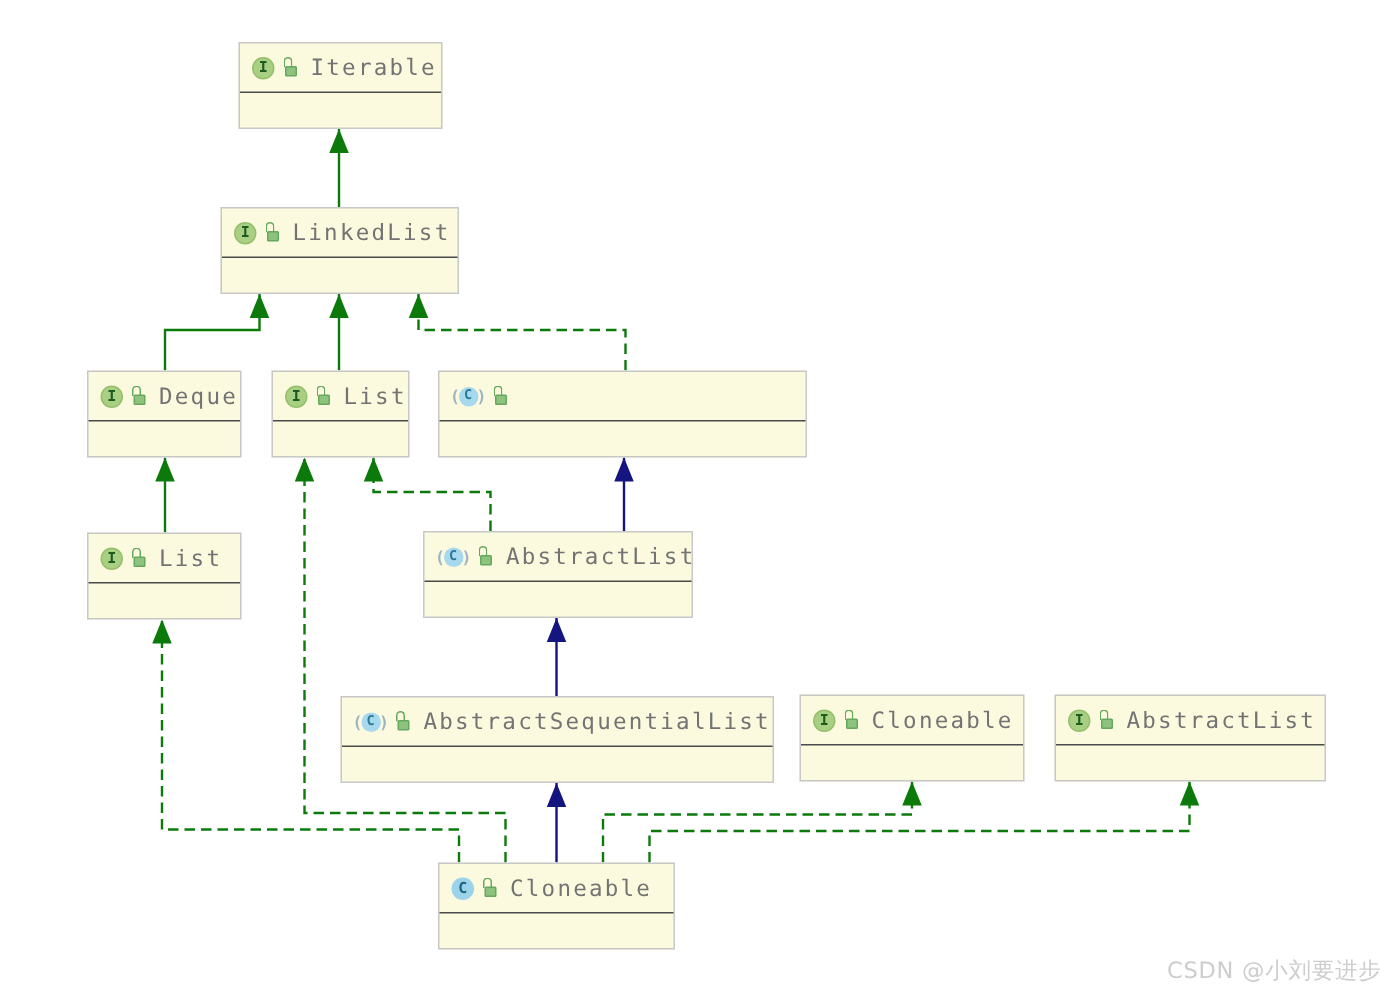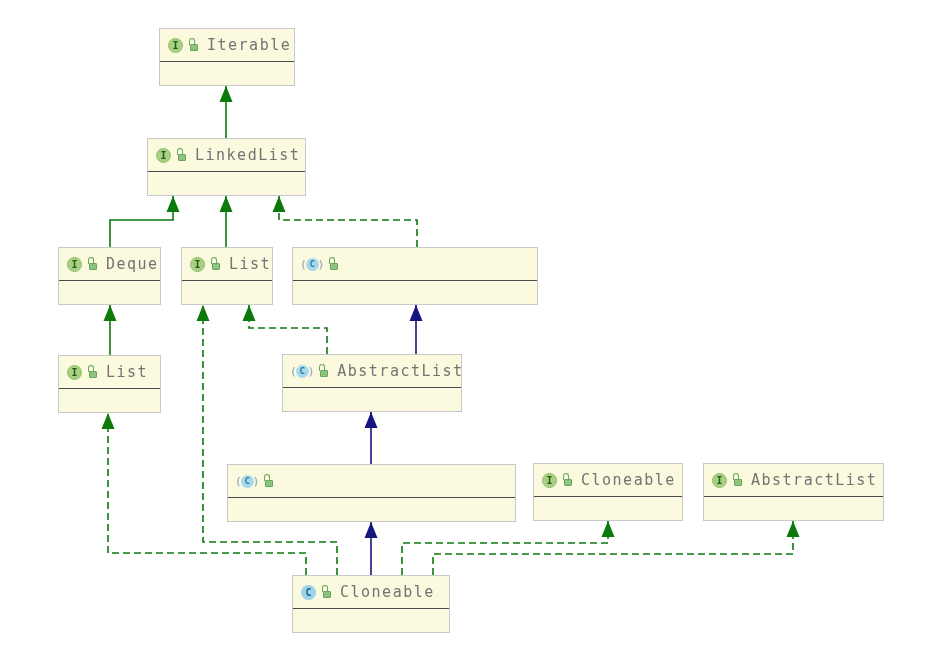--- a/index.html
+++ b/index.html
@@ -192,20 +192,21 @@
         <div class="node-body"></div>
       </div>
       <div class="node" style="left: 227px; top: 464px; width: 289px; height: 58px;">
         <div class="node-header">
           <span class="abstract-wrap">
             <span class="paren">(</span>
             <span class="circle-icon class-circle abstract-circle">C</span>
             <span class="paren">)</span>
           </span>
           <span class="lock-icon"></span>
+          <span class="node-title">AbstractSequentialList</span>
         </div>
         <div class="node-body"></div>
       </div>
       <div class="node" style="left: 533px; top: 463px; width: 150px; height: 58px;">
         <div class="node-header">
           <span class="circle-icon interface-circle">I</span>
           <span class="lock-icon"></span>
           <span class="node-title">Cloneable</span>
         </div>
         <div class="node-body"></div>
@@ -220,13 +221,14 @@
       </div>
       <div class="node" style="left: 292px; top: 575px; width: 158px; height: 58px;">
         <div class="node-header">
           <span class="circle-icon class-circle">C</span>
           <span class="lock-icon"></span>
           <span class="node-title">Cloneable</span>
         </div>
         <div class="node-body"></div>
       </div>
     </div>
+  <div class="watermark">CSDN @小刘要进步</div>
 </div>
 
 </body></html>

